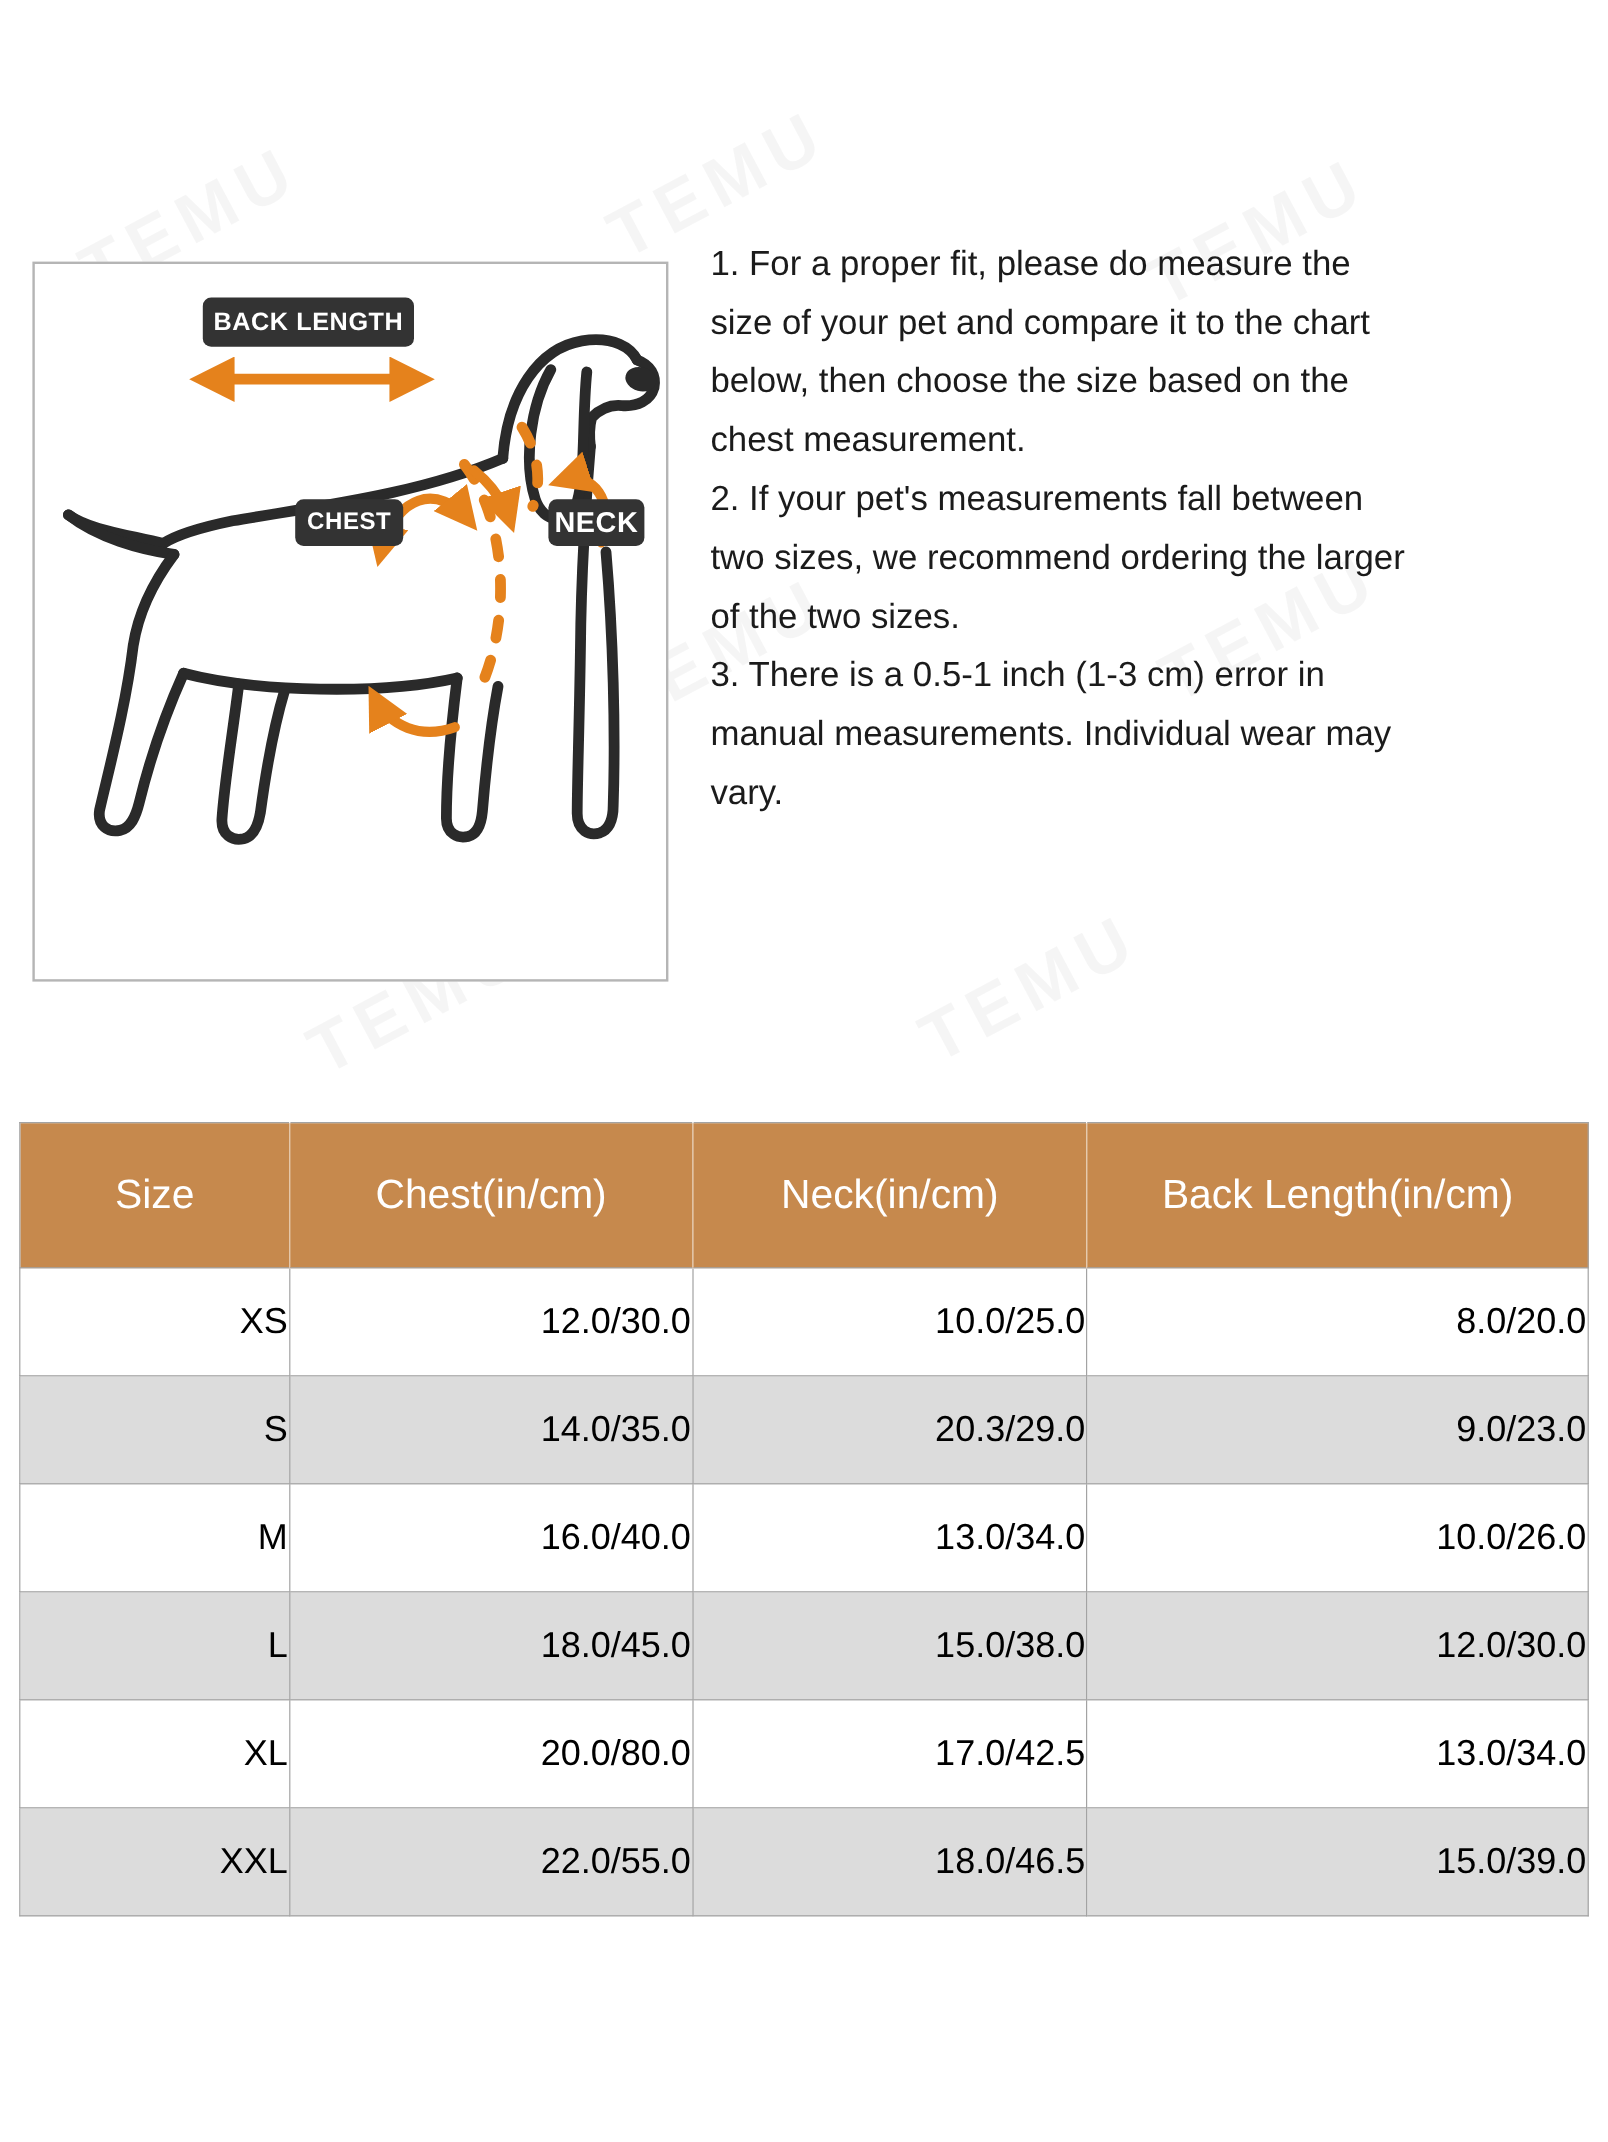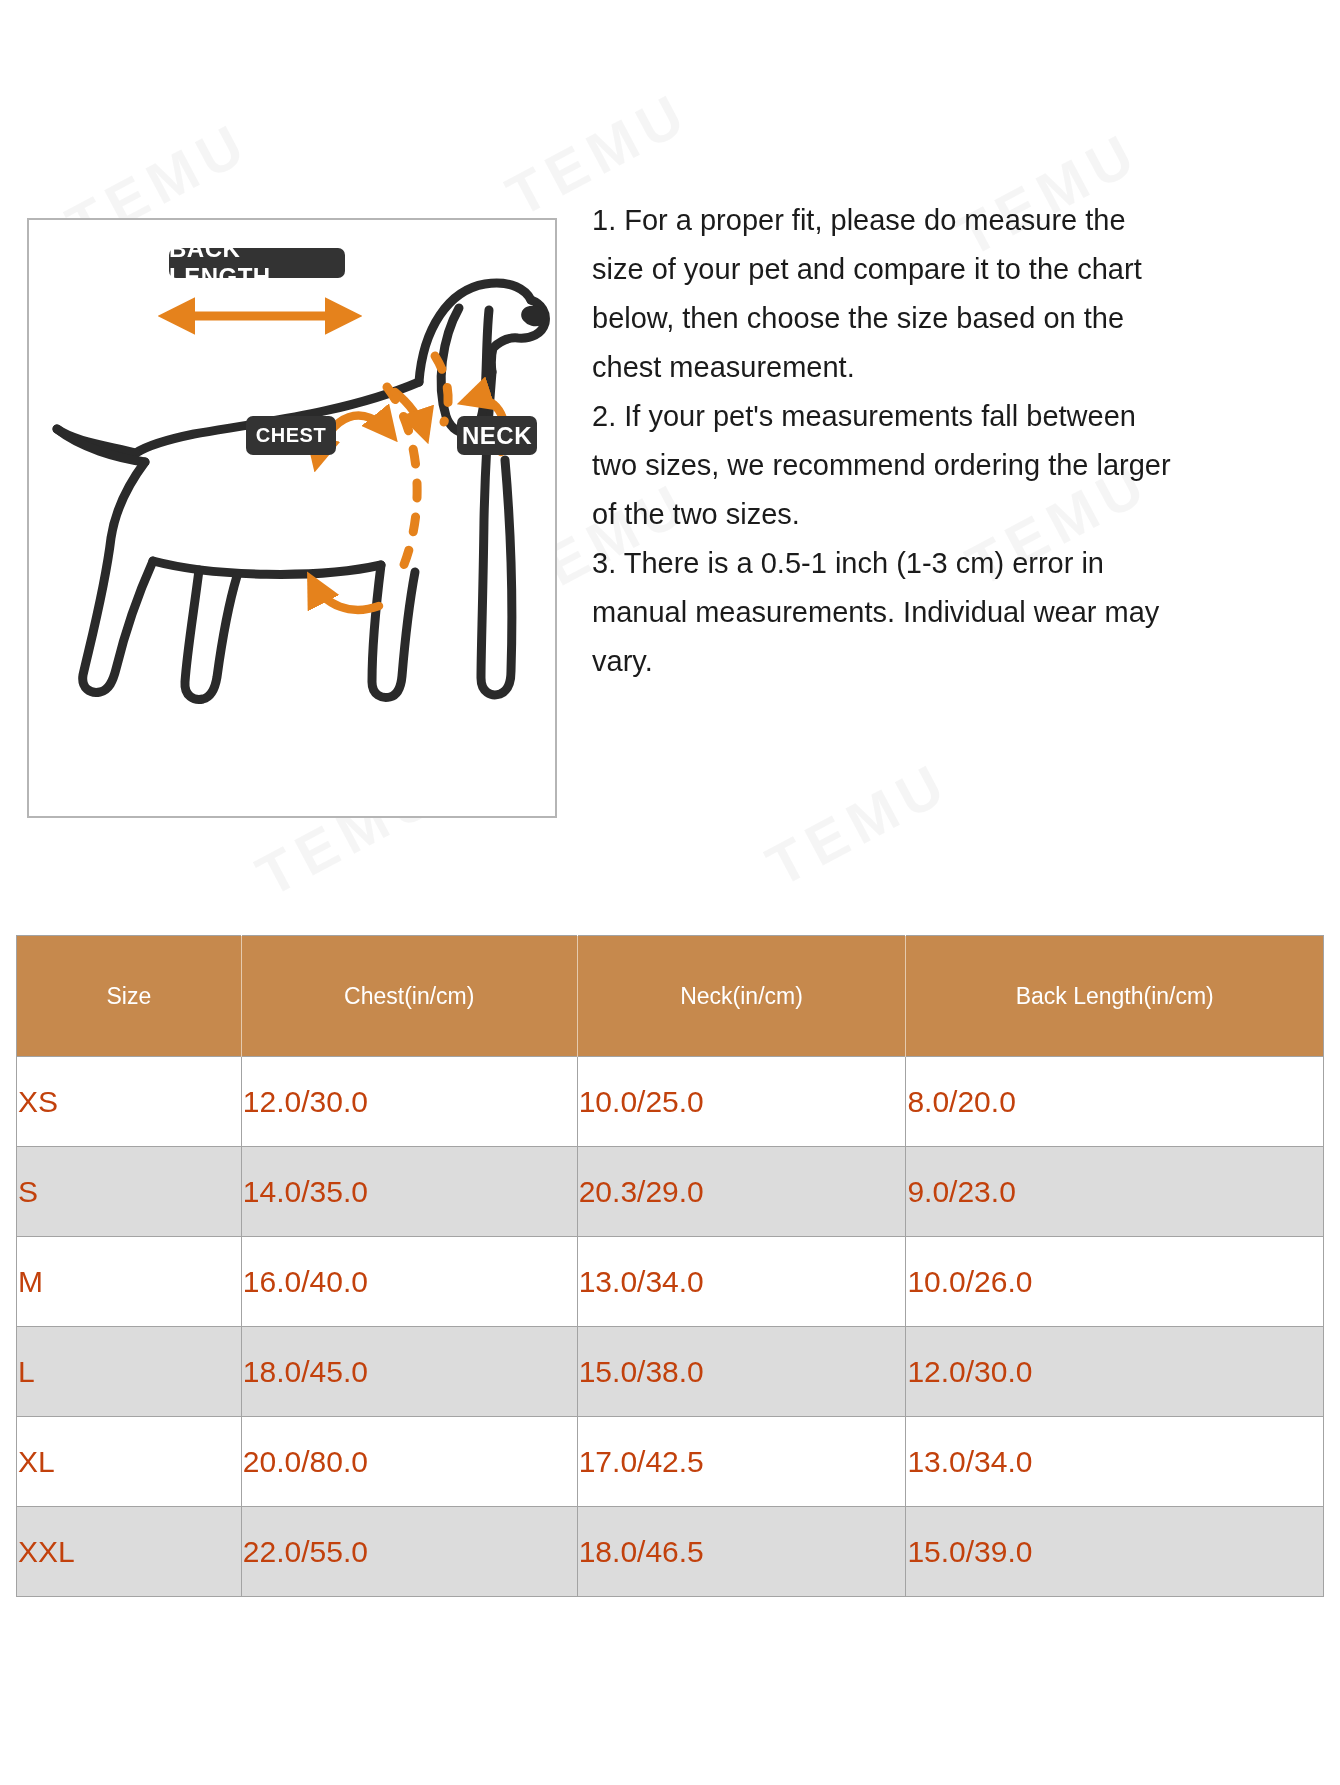--- a/index.html
+++ b/index.html
@@ -17,43 +17,43 @@
   .diagram-box {
     position:absolute; left:27px; top:218px; width:530px; height:600px;
     border:2px solid #b5b5b5; background:#ffffff; box-sizing:border-box;
   }
   .diagram-box svg { position:absolute; left:0; top:0; }
   .measure-label {
     position:absolute; background:#333333; color:#ffffff; font-weight:bold;
     border-radius:7px; display:flex; align-items:center; justify-content:center;
     letter-spacing:0.5px;
   }
-  .lbl-backlength { left:140px; top:28px;  width:176px; height:30px; font-size:24px; }
+  .lbl-backlength { left:140px; top:28px;  width:176px; height:41px; font-size:21px; }
   .lbl-chest      { left:217px; top:196px; width:90px;  height:39px; font-size:20px; }
   .lbl-neck       { left:428px; top:196px; width:80px;  height:39px; font-size:24px; }
   
   .note {
     position:absolute; left:592px; top:196px; width:584px;
     font-size:29px; line-height:49px; color:#1b1b1b;
   }
   .note p { margin:0; }
   
   table.size-table {
     position:absolute; left:16px; top:935px; width:1308px;
     border-collapse:collapse; table-layout:fixed;
     border:1px solid #a3a3a3;
   }
   table.size-table th {
     background:#c6894d; color:#ffffff; font-weight:normal;
-    font-size:23px; height:118px; 
+    font-size:34px; height:118px; 
     border-left:1px solid rgba(255,255,255,0.55);
   }
   table.size-table th:first-child { border-left:none; }
   table.size-table td {
-    font-size:30px; color:#c2410c; text-align:left; height:87px;
+    font-size:30px; color:#000000; text-align:right; height:87px;
     border:1px solid #a3a3a3; background:#ffffff;
   }
   table.size-table tr.alt td { background:#dcdcdc; }
 </style>
 </head>
 <body>
 
 <span class="watermark" style="left:60px;top:150px">TEMU</span>
 <span class="watermark" style="left:500px;top:120px">TEMU</span>
 <span class="watermark" style="left:950px;top:160px">TEMU</span>

